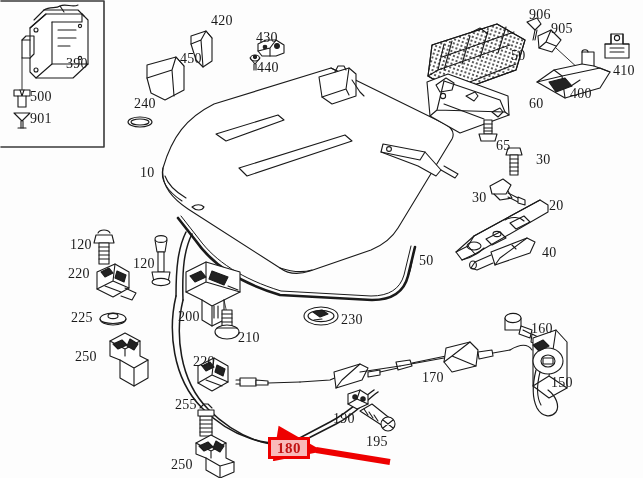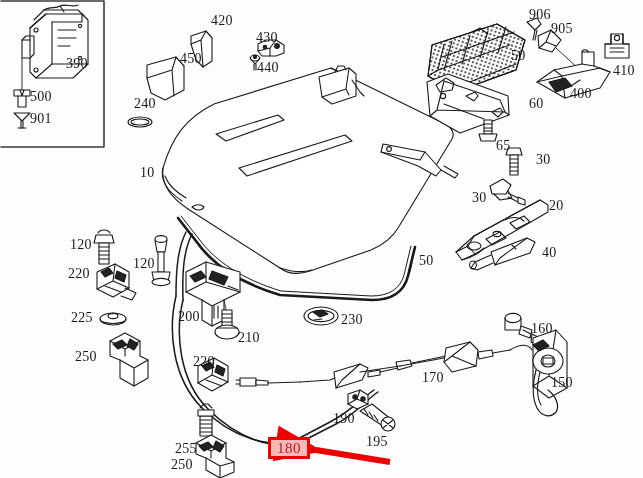--- a/index.html
+++ b/index.html
@@ -23,21 +23,21 @@
   }
   .hl-box{
     position:absolute;
     border:3px solid #ee0000;
     background:#f9b9b9;
     display:flex;align-items:center;justify-content:center;
     box-sizing:border-box;
   }
   .hl-box span{
     font-family:"Liberation Serif", serif;
-    font-size:15px;color:#c21414;font-weight:normal;letter-spacing:.5px;
+    font-size:15px;color:#c21414;font-weight:bold;letter-spacing:.5px;
   }
 </style>
 </head>
 <body>
 
 <div id="stage">
 
   <svg class="art" viewBox="0 0 643 478">
     <defs>
       <pattern id="mesh" width="4" height="4" patternUnits="userSpaceOnUse" patternTransform="rotate(18)">
@@ -412,21 +412,21 @@
   <div class="lbl" style="left:133px;top:257px;">120</div>
   <div class="lbl" style="left:68px;top:267px;">220</div>
   <div class="lbl" style="left:71px;top:311px;">225</div>
   <div class="lbl" style="left:75px;top:350px;">250</div>
 
   <div class="lbl" style="left:178px;top:310px;">200</div>
   <div class="lbl" style="left:238px;top:331px;">210</div>
   <div class="lbl" style="left:341px;top:313px;">230</div>
   <div class="lbl" style="left:193px;top:355px;">220</div>
 
-  <div class="lbl" style="left:175px;top:398px;margin-top:44px;">255</div>
+  <div class="lbl" style="left:175px;top:398px;">255</div>
   <div class="lbl" style="left:171px;top:458px;">250</div>
 
   <div class="lbl" style="left:333px;top:412px;">190</div>
   <div class="lbl" style="left:366px;top:435px;">195</div>
   <div class="lbl" style="left:422px;top:371px;">170</div>
   <div class="lbl" style="left:531px;top:322px;">160</div>
   <div class="lbl" style="left:551px;top:376px;">150</div>
 
   <div class="hl-box" style="left:268px;top:437px;width:42px;height:22px;">
     <span>180</span>

